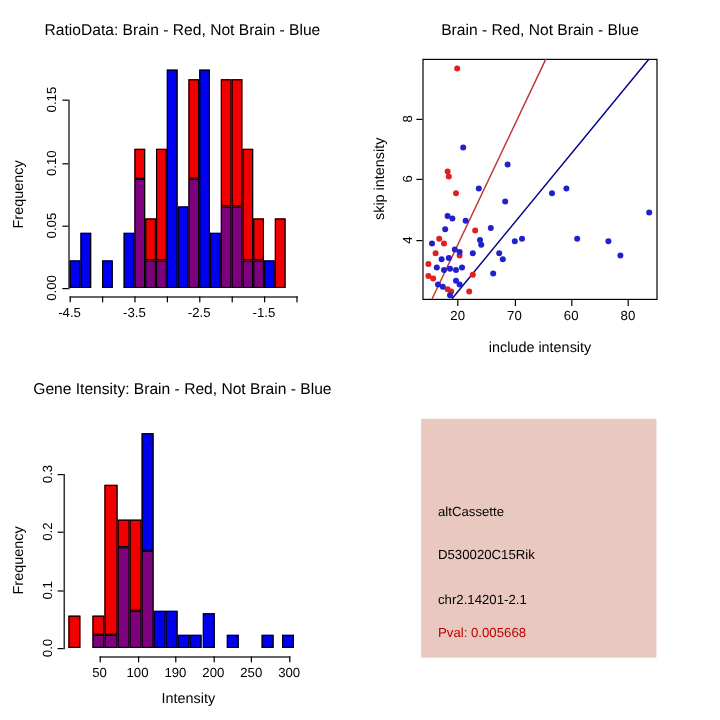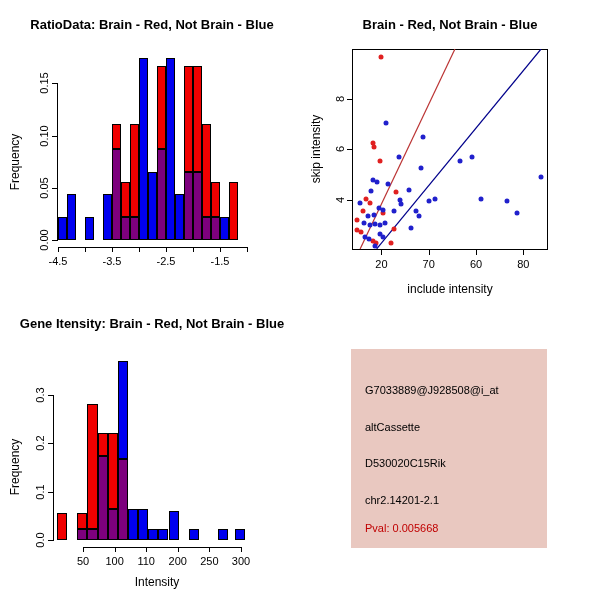--- a/index.html
+++ b/index.html
@@ -1,18 +1,18 @@
 <!DOCTYPE html>
 <html><head>
 <meta charset="utf-8">
 <style>
   html,body{margin:0;padding:0;background:#fff;}
   #stage{position:relative;width:600px;height:600px;background:#ffffff;overflow:hidden;
          font-family:"Liberation Sans",sans-serif;color:#000;}
-  .ptitle{position:absolute;font-weight:bold;font-size:13px;transform:translateX(-50%);white-space:nowrap;}
+  .ptitle{position:absolute;font-weight:normal;font-size:13px;transform:translateX(-50%);white-space:nowrap;}
   .alabel{position:absolute;font-size:12px;white-space:nowrap;}
   .alabel.xl{transform:translateX(-50%);}
   .alabel.yl{transform:translate(-50%,-50%) rotate(-90deg);}
   .axisline{position:absolute;background:#000;}
   .tickmark{position:absolute;background:#000;}
   .ticklab{position:absolute;font-size:11px;white-space:nowrap;transform:translateX(-50%);}
   .ticklab.vert{transform:translate(-50%,-50%) rotate(-90deg);}
   .bar{position:absolute;border:1px solid #000;box-sizing:border-box;}
   .dot{position:absolute;width:5px;height:5px;border-radius:50%;transform:translate(-50%,-50%);}
   .scatterbox{position:absolute;border:1px solid #000;box-sizing:border-box;background:transparent;}
@@ -33,21 +33,20 @@
   <div class="alabel xl" style="left:450px;top:282px;">include intensity</div>
   <div class="alabel yl" style="left:316px;top:149px;">skip intensity</div>
   <div id="plot-scatter"></div>
 
   <div class="ptitle" style="left:152px;top:316px;">Gene Itensity: Brain - Red, Not Brain - Blue</div>
   <div class="alabel xl" style="left:157px;top:575px;">Intensity</div>
   <div class="alabel yl" style="left:15px;top:467px;">Frequency</div>
   <div id="plot-gene"></div>
 
   <div id="info-box" style="left: 351px; top: 349px; width: 196px; height: 199px; background: rgb(233, 200, 192);">
-    <span class="infoline" style="left: 14px; top: 35px; color: rgb(0, 0, 0);">G7033889@J928508@i_at</span>
     <span class="infoline" style="left: 14px; top: 72px; color: rgb(0, 0, 0);">altCassette</span>
     <span class="infoline" style="left: 14px; top: 108px; color: rgb(0, 0, 0);">D530020C15Rik</span>
     <span class="infoline" style="left: 14px; top: 145px; color: rgb(0, 0, 0);">chr2.14201-2.1</span>
     <span class="infoline" style="left: 14px; top: 173px; color: rgb(192, 0, 0);">Pval: 0.005668</span>
   </div>
 
 <div class="axisline" style="left: 57px; top: 83.4px; width: 1px; height: 157.6px;"></div>
     <div class="tickmark" style="left: 52px; top: 240px; width: 5px; height: 1px;"></div>
     <div class="ticklab vert" style="left: 44px; top: 240px;">0.00</div>
     <div class="tickmark" style="left: 52px; top: 187.8px; width: 5px; height: 1px;"></div>
@@ -176,21 +175,21 @@
     <div class="tickmark" style="left: 48px; top: 443.2px; width: 5px; height: 1px;"></div>
     <div class="ticklab vert" style="left: 40px; top: 443.2px;">0.2</div>
     <div class="tickmark" style="left: 48px; top: 394.8px; width: 5px; height: 1px;"></div>
     <div class="ticklab vert" style="left: 40px; top: 394.8px;">0.3</div>
     <div class="axisline" style="left: 83px; top: 547px; width: 159px; height: 1px;"></div>
     <div class="tickmark" style="left: 83px; top: 547px; width: 1px; height: 5px;"></div>
     <div class="ticklab" style="left: 83px; top: 555px;">50</div>
     <div class="tickmark" style="left: 114.6px; top: 547px; width: 1px; height: 5px;"></div>
     <div class="ticklab" style="left: 114.6px; top: 555px;">100</div>
     <div class="tickmark" style="left: 146.2px; top: 547px; width: 1px; height: 5px;"></div>
-    <div class="ticklab" style="left: 146.2px; top: 555px;">110</div>
+    <div class="ticklab" style="left: 146.2px; top: 555px;">190</div>
     <div class="tickmark" style="left: 177.8px; top: 547px; width: 1px; height: 5px;"></div>
     <div class="ticklab" style="left: 177.8px; top: 555px;">200</div>
     <div class="tickmark" style="left: 209.4px; top: 547px; width: 1px; height: 5px;"></div>
     <div class="ticklab" style="left: 209.4px; top: 555px;">250</div>
     <div class="tickmark" style="left: 241px; top: 547px; width: 1px; height: 5px;"></div>
     <div class="ticklab" style="left: 241px; top: 555px;">300</div>
     <div class="bar" style="left: 57.088px; top: 512.896px; width: 10.1px; height: 27.104px; background: rgb(240, 0, 0);"></div>
     <div class="bar" style="left: 77.312px; top: 529.352px; width: 10.1px; height: 10.648px; background: rgb(125, 0, 125);"></div>
     <div class="bar" style="left: 77.312px; top: 512.896px; width: 10.1px; height: 16.456px; background: rgb(240, 0, 0);"></div>
     <div class="bar" style="left: 87.424px; top: 529.352px; width: 10.1px; height: 10.648px; background: rgb(125, 0, 125);"></div>

